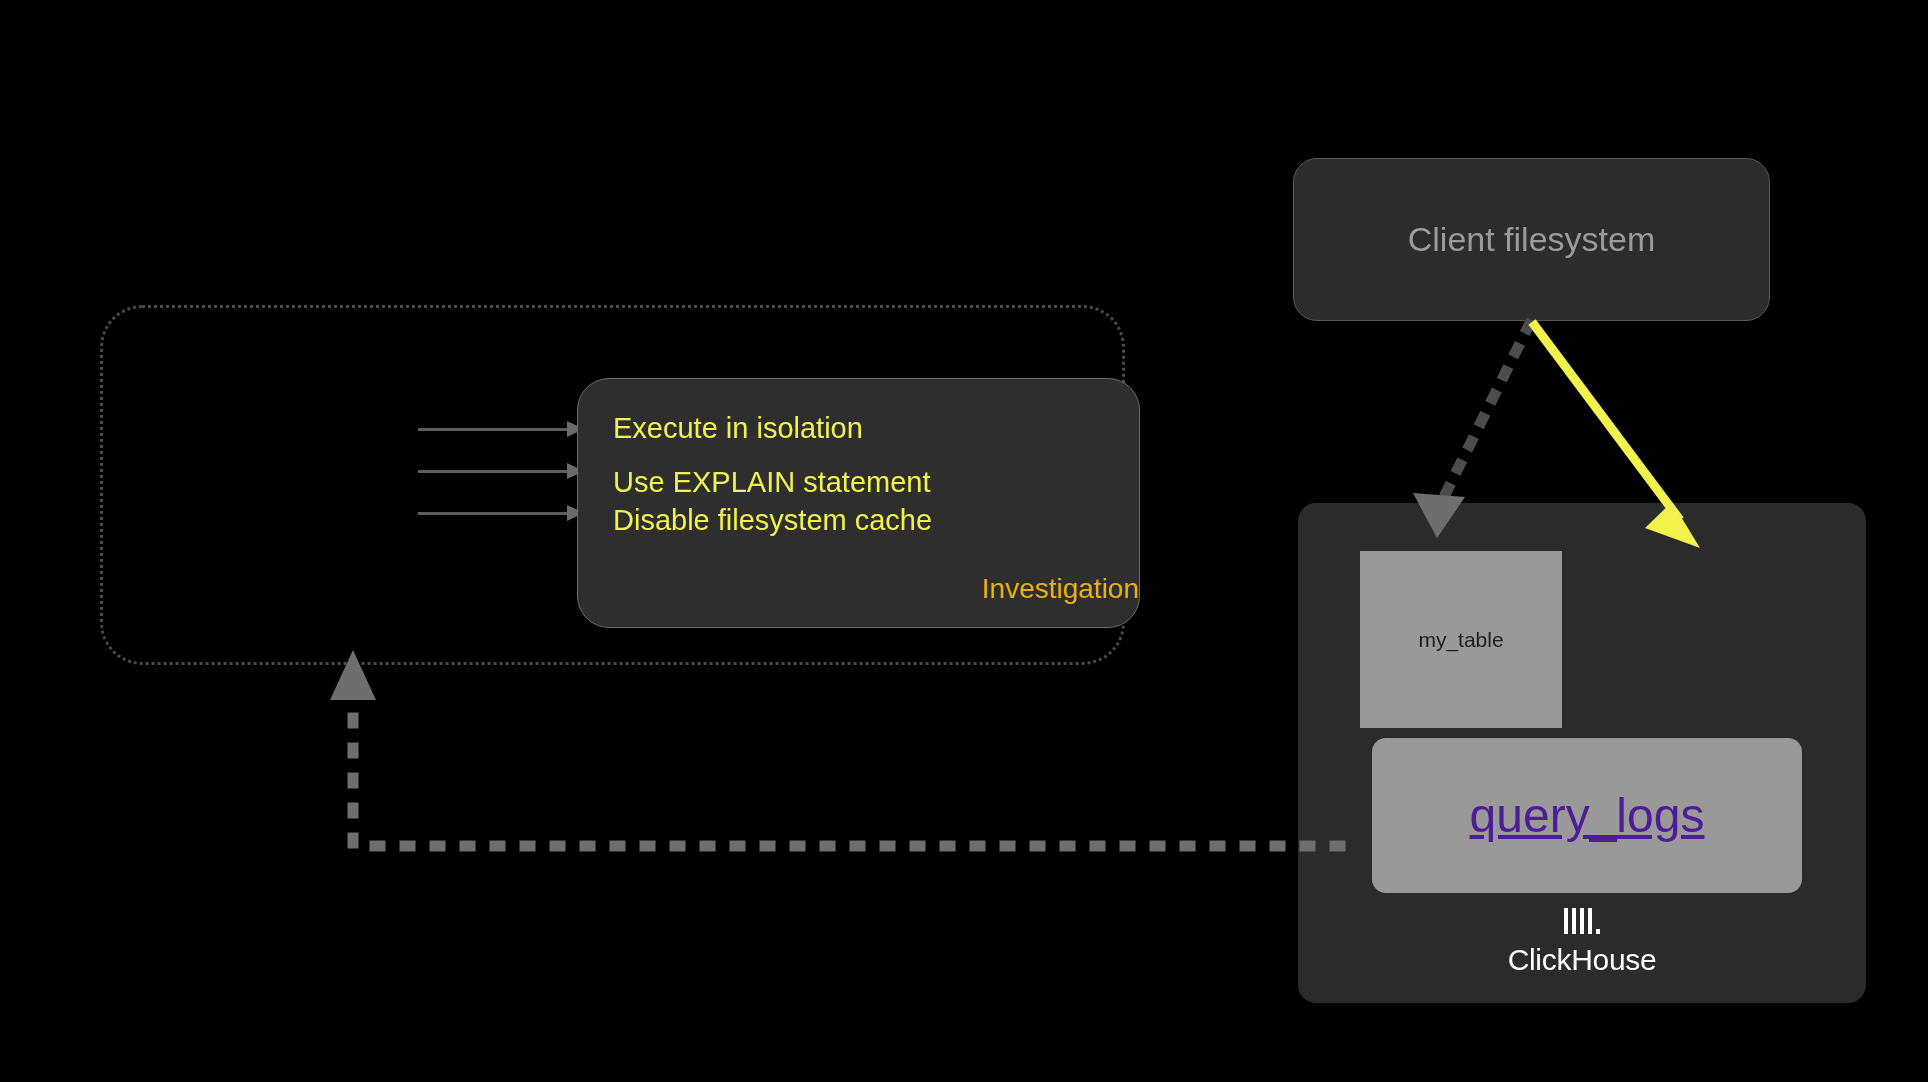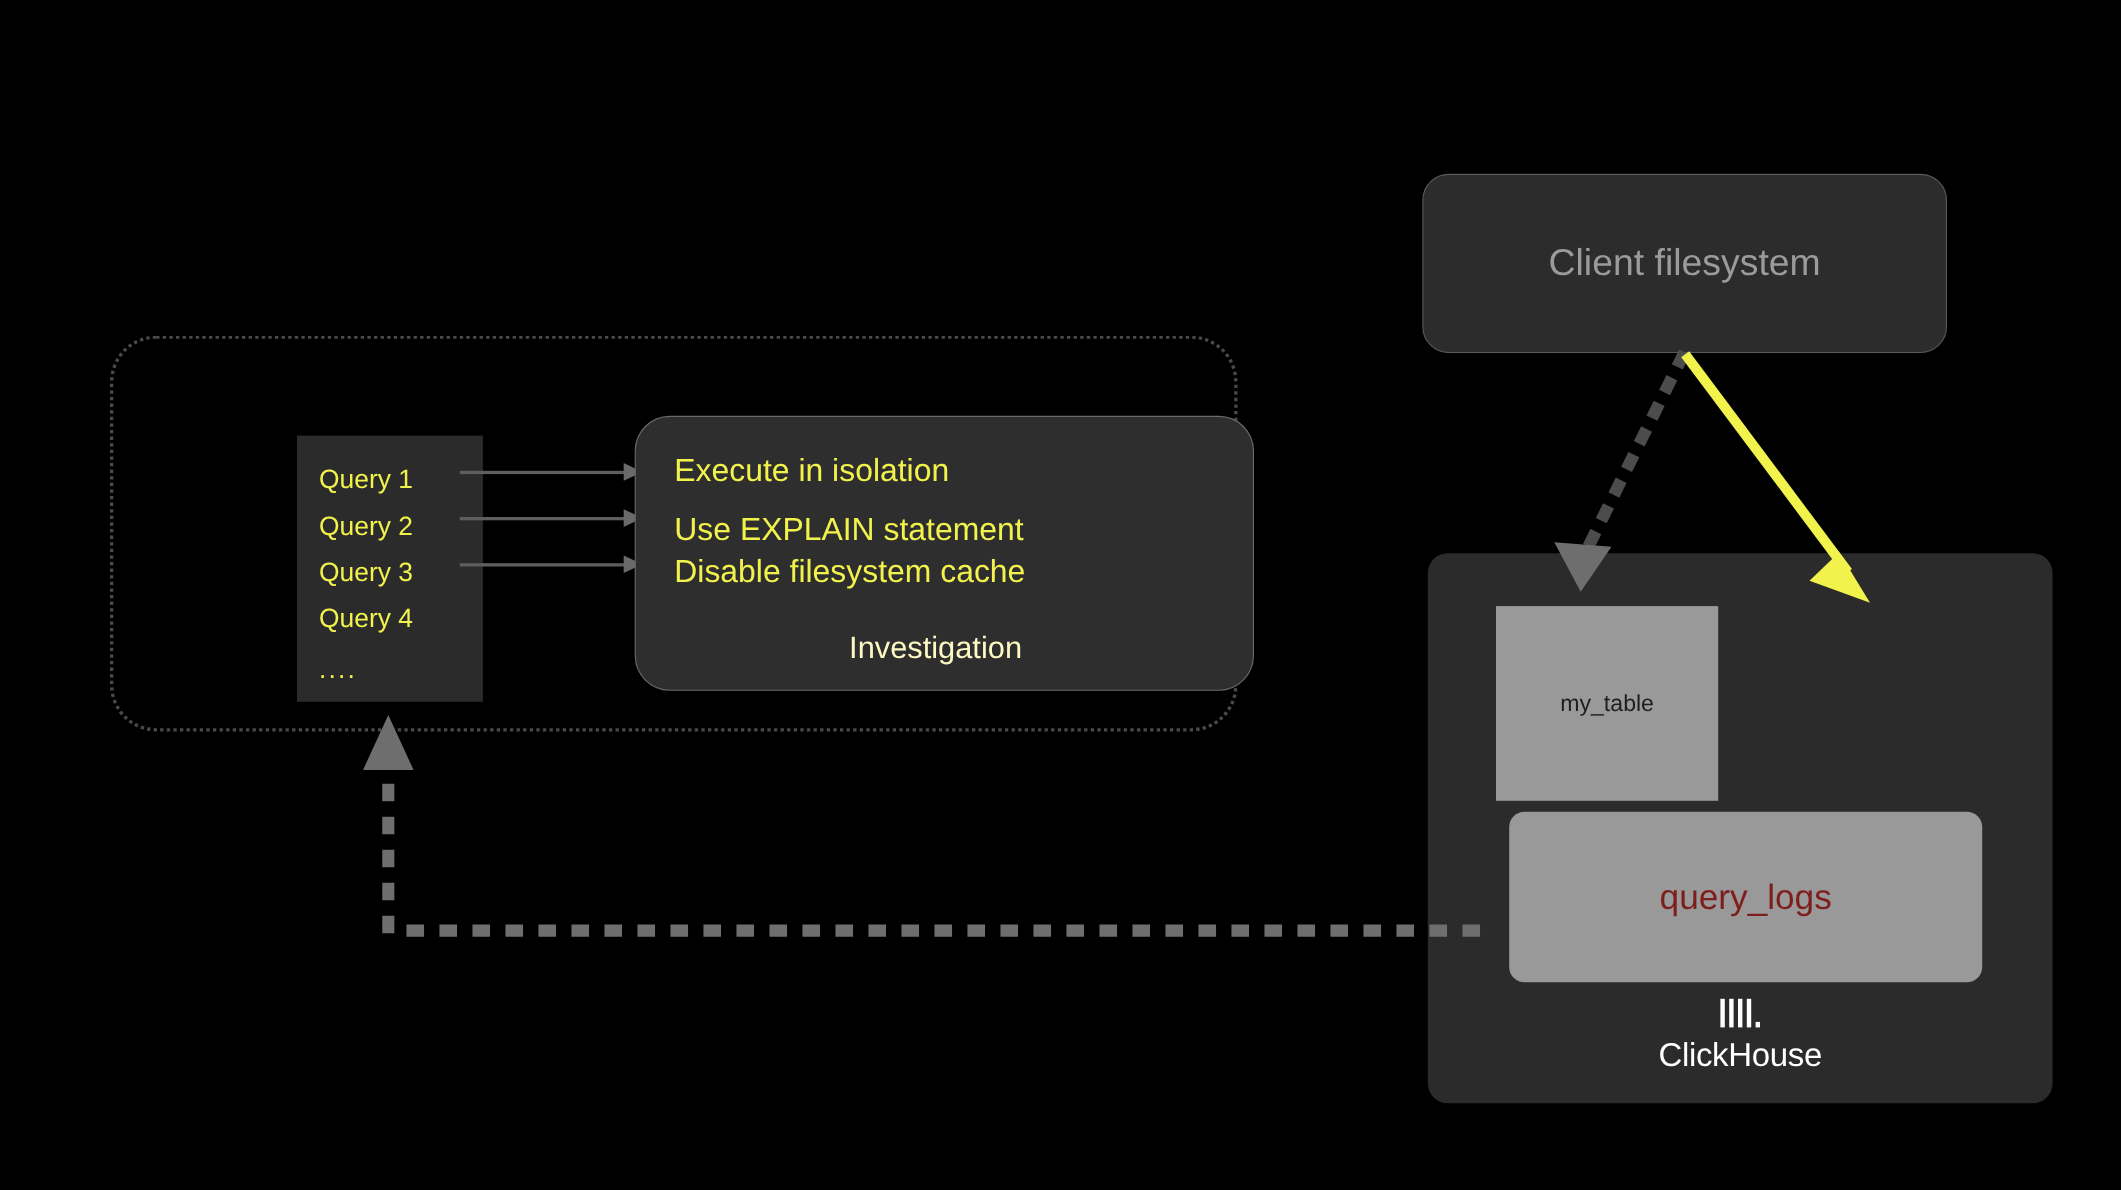--- a/index.html
+++ b/index.html
@@ -73,24 +73,24 @@
   .inv-line {
     color: #f2f24d;
     font-size: 29px;
     line-height: 38px;
     white-space: nowrap;
   }
   .inv-line.gap { margin-top: 16px; }
   .inv-caption {
     position: absolute;
     left: 0;
-    right: 16px;
+    right: 0;
     bottom: 22px;
-    text-align: center;
-    color: #fef9c3;
+    text-align: right;
+    color: #eab308;
     font-size: 28px;
   }
 
   
   .thin-arrow {
     position: absolute;
     height: 3px;
     background: #5e5e5e;
   }
   .thin-arrow::after {
@@ -159,22 +159,23 @@
     top: 235px;
     width: 430px;
     height: 155px;
     background: #999999;
     border-radius: 14px;
     display: flex;
     align-items: center;
     justify-content: center;
   }
   .logs-label {
-    color: #7f1d1d;
-    font-size: 32px;
+    color: #4c1d95;
+    font-size: 48px;
+    text-decoration: underline;
   }
 
   
   .ch-logo {
     position: absolute;
     left: 0; right: 0;
     bottom: 26px;
     display: flex;
     align-items: center;
     justify-content: center;
@@ -212,27 +213,20 @@
     pointer-events: none;
   }
 </style>
 </head>
 <body>
 
 <div id="stage">
 
   <div class="dotted-container"></div>
 
-  <div class="query-box">
-    <div class="query-item">Query 1</div>
-    <div class="query-item">Query 2</div>
-    <div class="query-item">Query 3</div>
-    <div class="query-item">Query 4</div>
-    <div class="query-ellipsis">....</div>
-  </div>
 
   <div class="thin-arrow" style="left:418px; top:428px; width:150px;"></div>
   <div class="thin-arrow" style="left:418px; top:470px; width:150px;"></div>
   <div class="thin-arrow" style="left:418px; top:512px; width:150px;"></div>
 
   <div class="investigation-box">
     <div class="inv-line">Execute in isolation</div>
     <div class="inv-line gap">Use EXPLAIN statement</div>
     <div class="inv-line">Disable filesystem cache</div>
     <div class="inv-caption">Investigation</div>

